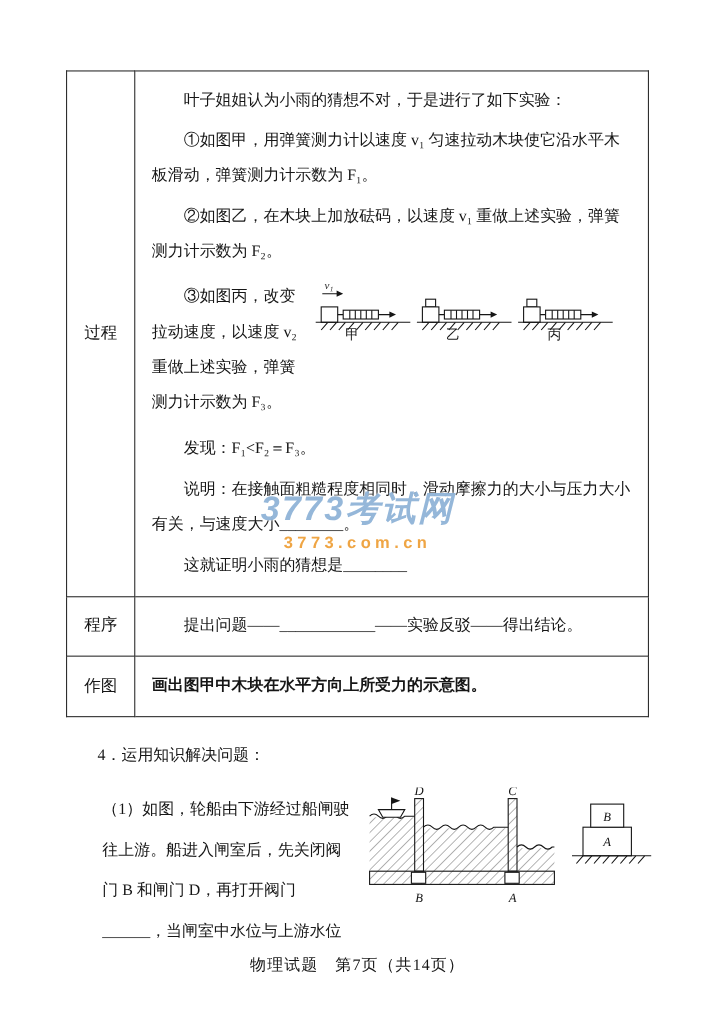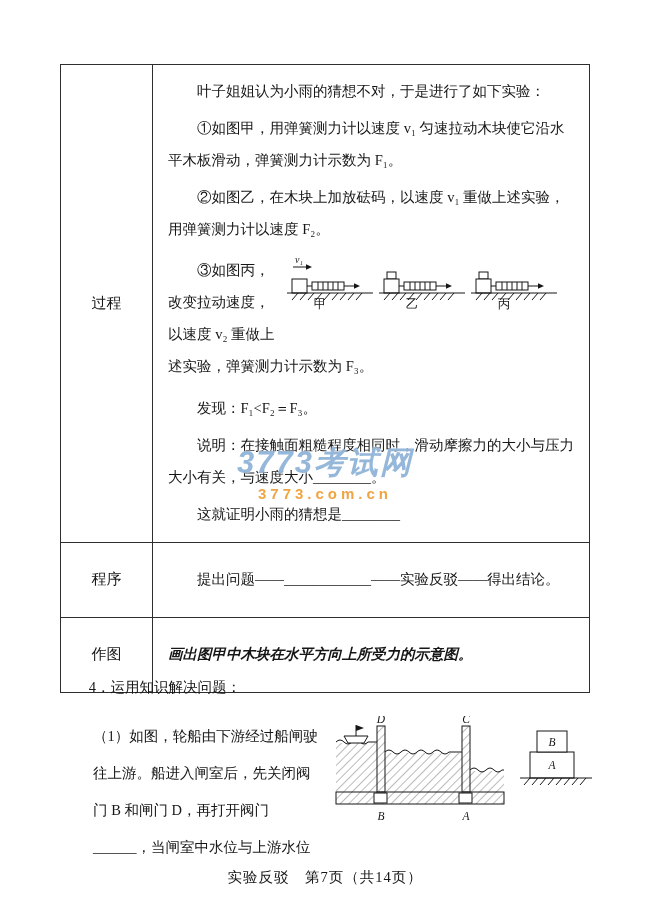--- a/index.html
+++ b/index.html
@@ -10,33 +10,33 @@
     overflow:hidden;
   }
   
   .exam-table{
     position:absolute;left:60px;top:64px;width:530px;
     border-collapse:collapse;table-layout:fixed;
   }
   .exam-table td{border:1px solid #2e2e2e;}
   td.lbl{
     width:55px;text-align:center;vertical-align:middle;
-    font-size:15px;line-height:2.2;padding:18px;
+    font-size:15px;line-height:2.2;padding:3px;
   }
   td.cnt{
     vertical-align:top;padding:6px 13px 6px 15px;
     font-size:14.5px;line-height:2.2;overflow:hidden;
   }
   td.cnt p{margin:5px 0;text-indent:2em;}
   .r-process td{height:437px;}
   .r-procedure td{height:38px;}
   .r-drawing td{height:38px;}
   .r-discussion td{height:76px;}
   .r-procedure td.cnt, .r-drawing td.cnt, .r-discussion td.cnt{vertical-align:middle;}
-  .p-draw{font-weight:bold;text-indent:0 !important;font-style:italic;}
+  .p-draw{font-weight:bold;text-indent:0 !important;}
   
   .step3{display:flow-root;}
   .fig-row{
     float:right;width:292px;margin:4px 0 14px 8px;
     display:flex;justify-content:flex-start;
   }
   .fig{width:92px;}
   svg{display:block;}
   .svg-line{stroke:#161616;stroke-width:1;fill:none;}
   .svg-fillw{fill:#ffffff;stroke:#161616;stroke-width:1;}
@@ -82,21 +82,21 @@
     <div class="wm2">3773.com.cn</div>
   </div>
 
   <table class="exam-table">
     <tbody>
         <tr class="r-process">
       <td class="lbl">过程</td>
       <td class="cnt">
         <p>叶子姐姐认为小雨的猜想不对，于是进行了如下实验：</p>
         <p>①如图甲，用弹簧测力计以速度 v₁ 匀速拉动木块使它沿水平木板滑动，弹簧测力计示数为 F₁。</p>
-        <p>②如图乙，在木块上加放砝码，以速度 v₁ 重做上述实验，用弹簧测力计以速度 F₂。</p>
+        <p>②如图乙，在木块上加放砝码，以速度 v₁ 重做上述实验，弹簧测力计示数为 F₂。</p>
         <div class="step3">
           <div class="fig-row">
 
             <div class="fig">
               <svg width="92" height="56" viewBox="0 0 92 56">
                 <line class="svg-line" x1="9" y1="13" x2="24" y2="13"></line>
                 <path class="svg-solid" d="M28 13 l-6 -2.8 v5.6 z"></path>
                 <text class="t-it" x="11" y="9">v₁</text>
                 <rect class="svg-fillw" x="8" y="25" width="15" height="14"></rect>
                 <line class="svg-line" x1="23" y1="32" x2="28" y2="32"></line>
@@ -212,15 +212,15 @@
           <rect class="svg-fillw" x="21" y="11" width="30" height="21"></rect>
           <line class="svg-line" x1="4" y1="58" x2="76" y2="58"></line>
           <path class="svg-line" d="M8 65 L14 58 M16 65 L22 58 M24 65 L30 58 M32 65 L38 58 M40 65 L46 58 M48 65 L54 58 M56 65 L62 58 M64 65 L70 58"></path>
           <text class="t-cap" x="36" y="26">B</text>
           <text class="t-cap" x="36" y="49">A</text>
         </svg>
       </div>
     </div>
   </div>
 
-  <div class="footer">实验反驳　第7页（共14页）</div>
+  <div class="footer">物理试题　第7页（共14页）</div>
 
 </div>
 
 </body></html>

